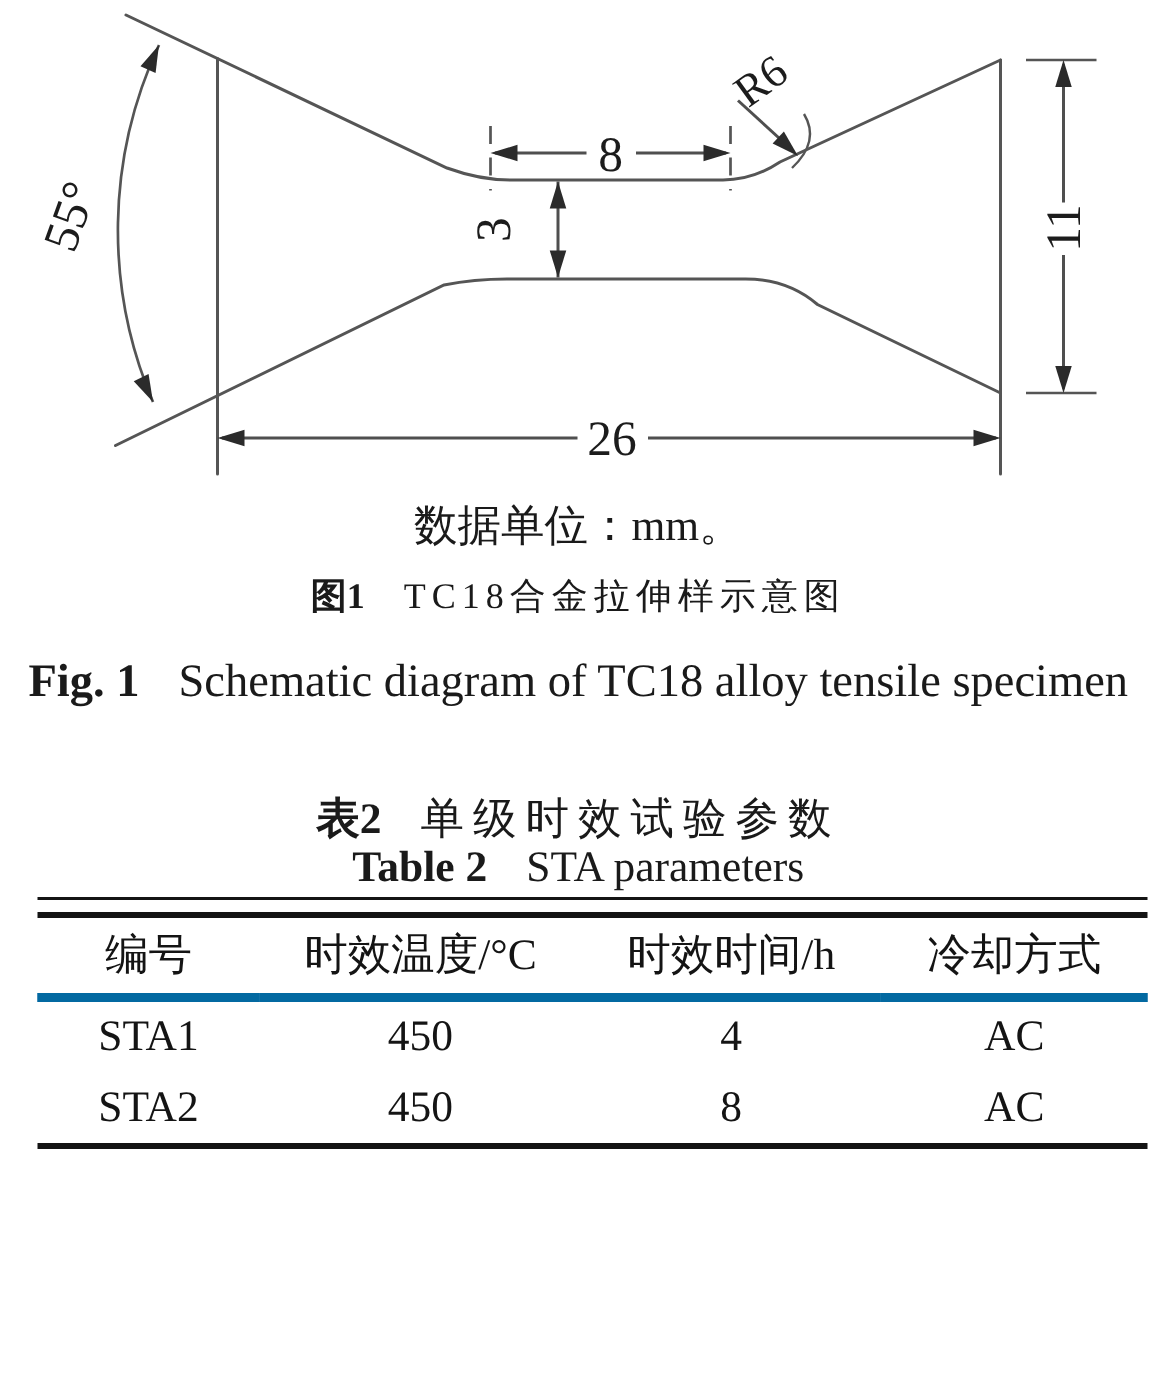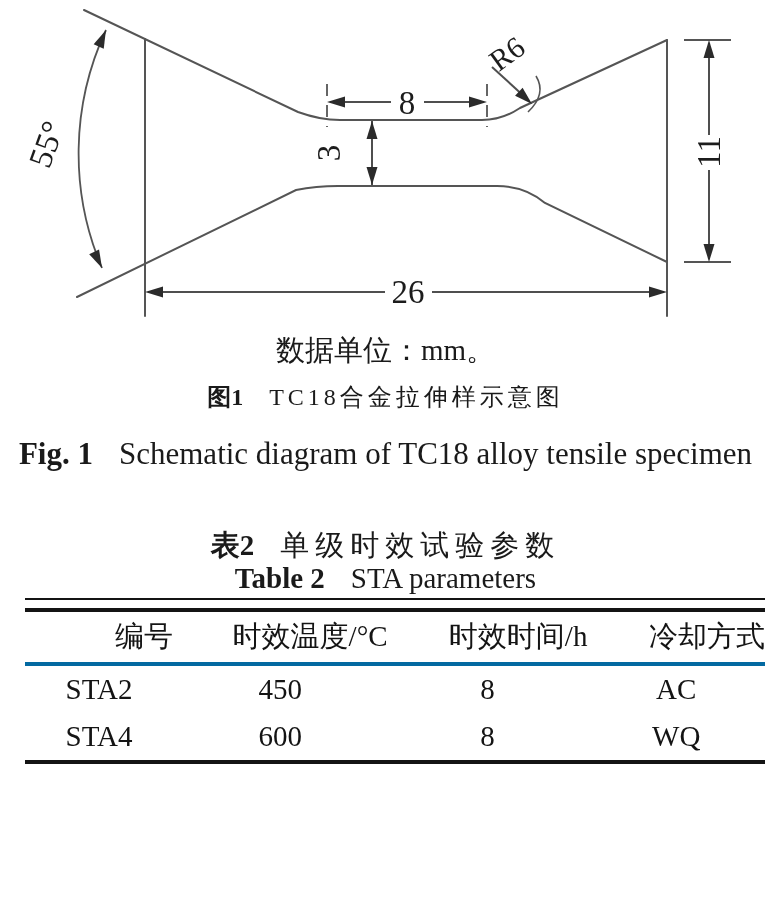--- a/index.html
+++ b/index.html
@@ -34,21 +34,21 @@
   .rule-gap{height:8px;}
   .rule-thick{height:4px;}
   table.params{
     width:100%;border-collapse:collapse;table-layout:fixed;
     font-size:29px;color:#141414;
   }
   table.params th,table.params td{
     font-weight:normal;text-align:center;padding:0;
     font-family:"Liberation Serif","DejaVu Serif",serif;
   }
-  table.params thead th{height:50px;border-bottom:4px solid #0369a1;text-align:right;}
+  table.params thead th{height:50px;border-bottom:6px solid #0369a1;}
   table.params tbody td{height:47px;}
   col.c1{width:20%;} col.c2{width:29%;} col.c3{width:27%;} col.c4{width:24%;}
 </style>
 </head>
 <body>
 
 <div class="abs" id="diagram">
 <svg width="771" height="330" viewBox="0 0 771 330">
   <defs>
     <polygon id="arrhead" points="0,0 -18,-5.5 -18,5.5"></polygon>
@@ -144,27 +144,27 @@
     <thead>
       <tr>
         <th>编号</th>
         <th>时效温度/°C</th>
         <th>时效时间/h</th>
         <th>冷却方式</th>
       </tr>
     </thead>
     <tbody>
       <tr>
+        <td>STA1</td>
+        <td>450</td>
+        <td>4</td>
+        <td>AC</td>
+      </tr>
+      <tr>
         <td>STA2</td>
         <td>450</td>
         <td>8</td>
         <td>AC</td>
-      </tr>
-      <tr>
-        <td>STA4</td>
-        <td>600</td>
-        <td>8</td>
-        <td>WQ</td>
       </tr>
     </tbody>
   </table>
   <div class="rule rule-thick"></div>
 </div>
 
 </body></html>

